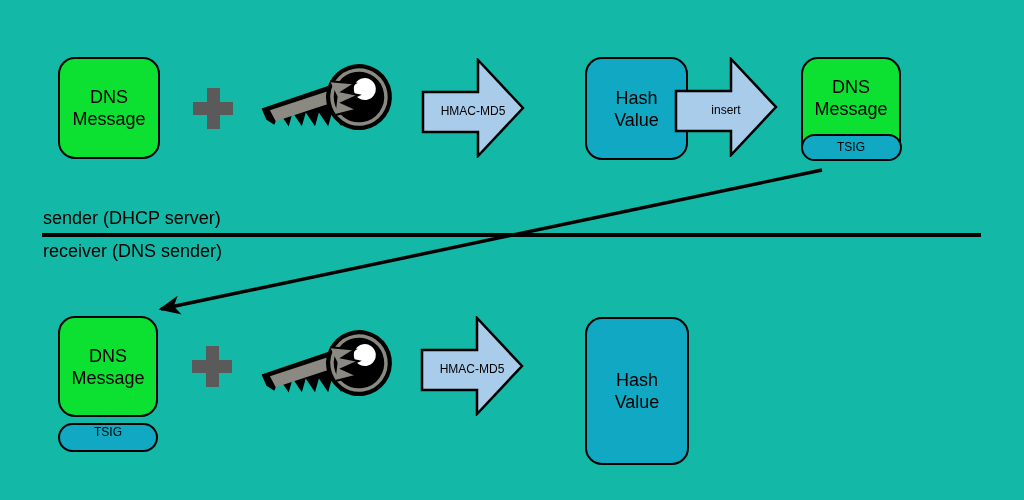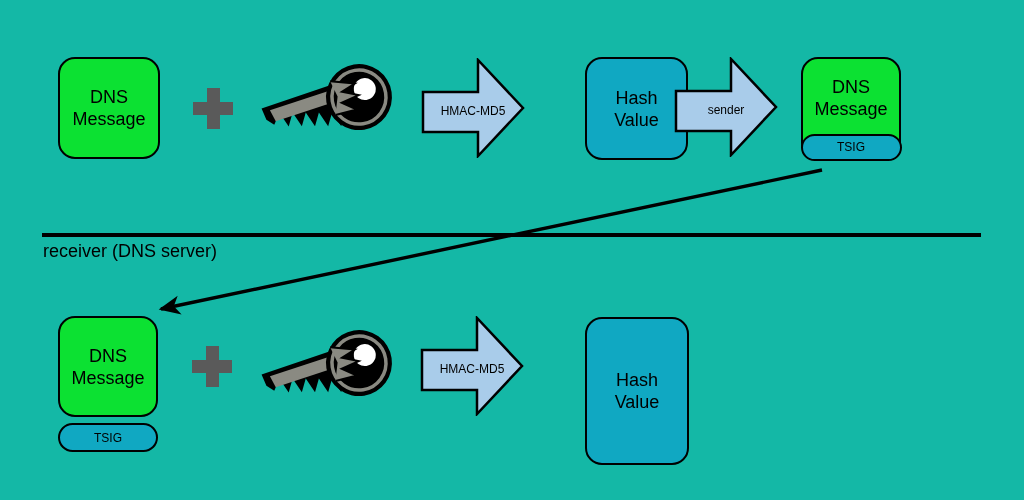--- a/index.html
+++ b/index.html
@@ -11,21 +11,21 @@
   .box{
     position:absolute;border:2.5px solid #000;border-radius:17px;
     display:flex;align-items:center;justify-content:center;text-align:center;
     font-size:18px;line-height:22px;box-sizing:border-box;
   }
   .box .lbl{white-space:pre-line;}
   .green{background:var(--dns-green,#0CE132);}
   .teal{background:var(--hash-teal,#10A8C2);margin-left:40px;}
   .pill{
     position:absolute;background:var(--hash-teal,#10A8C2);border:2.5px solid #000;
-    display:flex;align-items:center;justify-content:center;
+    display:flex;justify-content:center;
     font-size:12px;box-sizing:border-box;border-radius:14.5px;
   }
   .signed-pill{left:-2.5px;right:-2.5px;bottom:-2.5px;height:27px;border-radius:13.5px;}
   .plus{position:absolute;}
   .plus .h{position:absolute;left:0;top:14px;width:40px;height:13px;background:var(--plus-gray,#5A5A5A);}
   .plus .v{position:absolute;left:13.5px;top:0;width:13px;height:41px;background:var(--plus-gray,#5A5A5A);}
   .barrow{position:absolute;width:104px;height:100px;}
   .barrow svg{position:absolute;left:0;top:0;}
   .arrow-label{
     position:absolute;left:0;top:45px;width:100%;text-align:center;
@@ -77,33 +77,34 @@
 
   <div class="box teal" style="left:545px;top:57px;width:103px;height:103px;">
     <span class="lbl">Hash
 Value</span>
   </div>
 
   <div class="barrow" style="left:674px;top:57px;">
     <svg width="104" height="100" viewBox="0 0 104 100">
       <polygon points="2,34 57,34 57,2 102,50 57,98 57,74 2,74" style="fill:var(--arrow-blue,#A9CCEA)" stroke="#000" stroke-width="2.5"></polygon>
     </svg>
-    <div class="arrow-label">sender</div>
+    <div class="arrow-label">insert</div>
   </div>
 
   <div class="box green" style="left:801px;top:57px;width:100px;height:103px;">
     <span class="lbl signed-lbl">DNS
 Message</span>
     <div class="pill signed-pill">
       <span>TSIG</span>
     </div>
   </div>
 
   <div class="divider"></div>
-  <div class="side-label" id="receiver-label">receiver (DNS server)</div>
+  <div class="side-label" id="sender-label">sender (DHCP server)</div>
+  <div class="side-label" id="receiver-label">receiver (DNS sender)</div>
 
   <div class="box green" style="left:58px;top:316px;width:100px;height:101px;">
     <span class="lbl">DNS
 Message</span>
   </div>
 
   <div class="pill" style="left:58px;top:423px;width:100px;height:29px;">
     <span>TSIG</span>
   </div>
 

